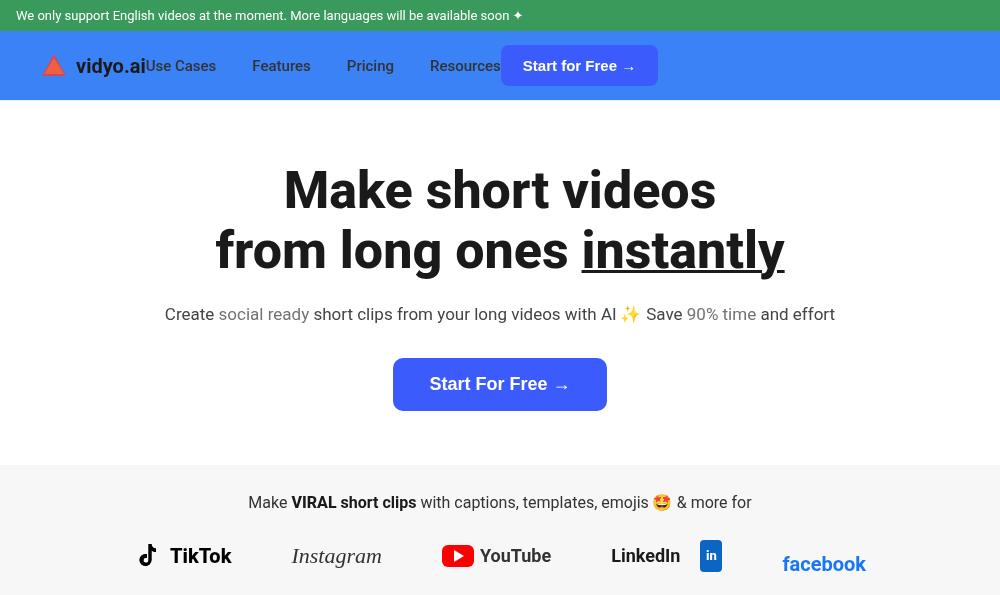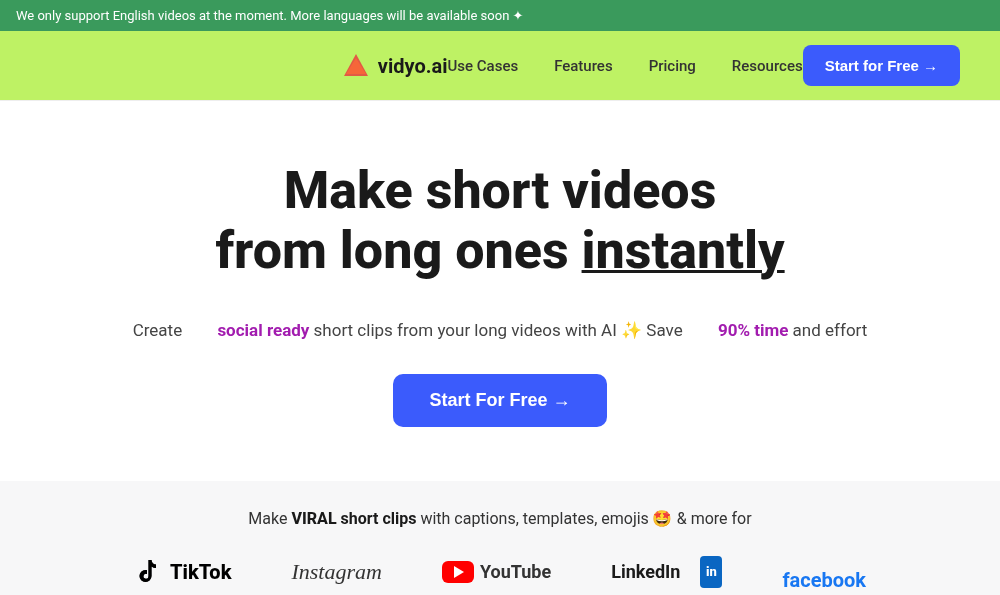--- a/index.html
+++ b/index.html
@@ -10,24 +10,24 @@
       background: #3a9a5c;
       color: #fff;
       padding: 8px 16px;
       font-size: 13px;
     }
 
     
     nav {
       display: flex;
       align-items: center;
-      justify-content: flex-end;
+      justify-content: flex-start;
       padding: 14px 40px;
       border-bottom: 1px solid #eee;
-      background: #bef264;
+      background: #3b82f6;
     }
     .nav-logo {
       display: flex;
       align-items: center;
       gap: 8px;
       font-size: 20px;
       font-weight: 700;
       color: #1a1a1a;
       text-decoration: none;
     }
@@ -65,33 +65,33 @@
     .hero {
       text-align: center;
       padding: 60px 40px 40px;
       background: #fff;
     }
     .hero h1 {
       font-size: 52px;
       font-weight: 800;
       color: #1a1a1a;
       line-height: 1.15;
-      margin-bottom: 36px;
+      margin-bottom: 20px;
     }
     .hero h1 .underline {
       text-decoration: underline;
       text-decoration-thickness: 3px;
     }
     .hero-sub {
       font-size: 17px;
       color: #444;
       margin-bottom: 30px;
       line-height: 1.6;
     }
-    .hero-sub .bold { font-weight: 700; color: #a21caf; margin-left: 31px; }
+    .hero-sub .bold { font-weight: 400; color: #737373; }
     .hero-cta {
       background: #3b5bfc;
       color: #fff;
       border: none;
       border-radius: 10px;
       padding: 16px 36px;
       font-size: 18px;
       font-weight: 700;
       cursor: pointer;
       display: inline-flex;

